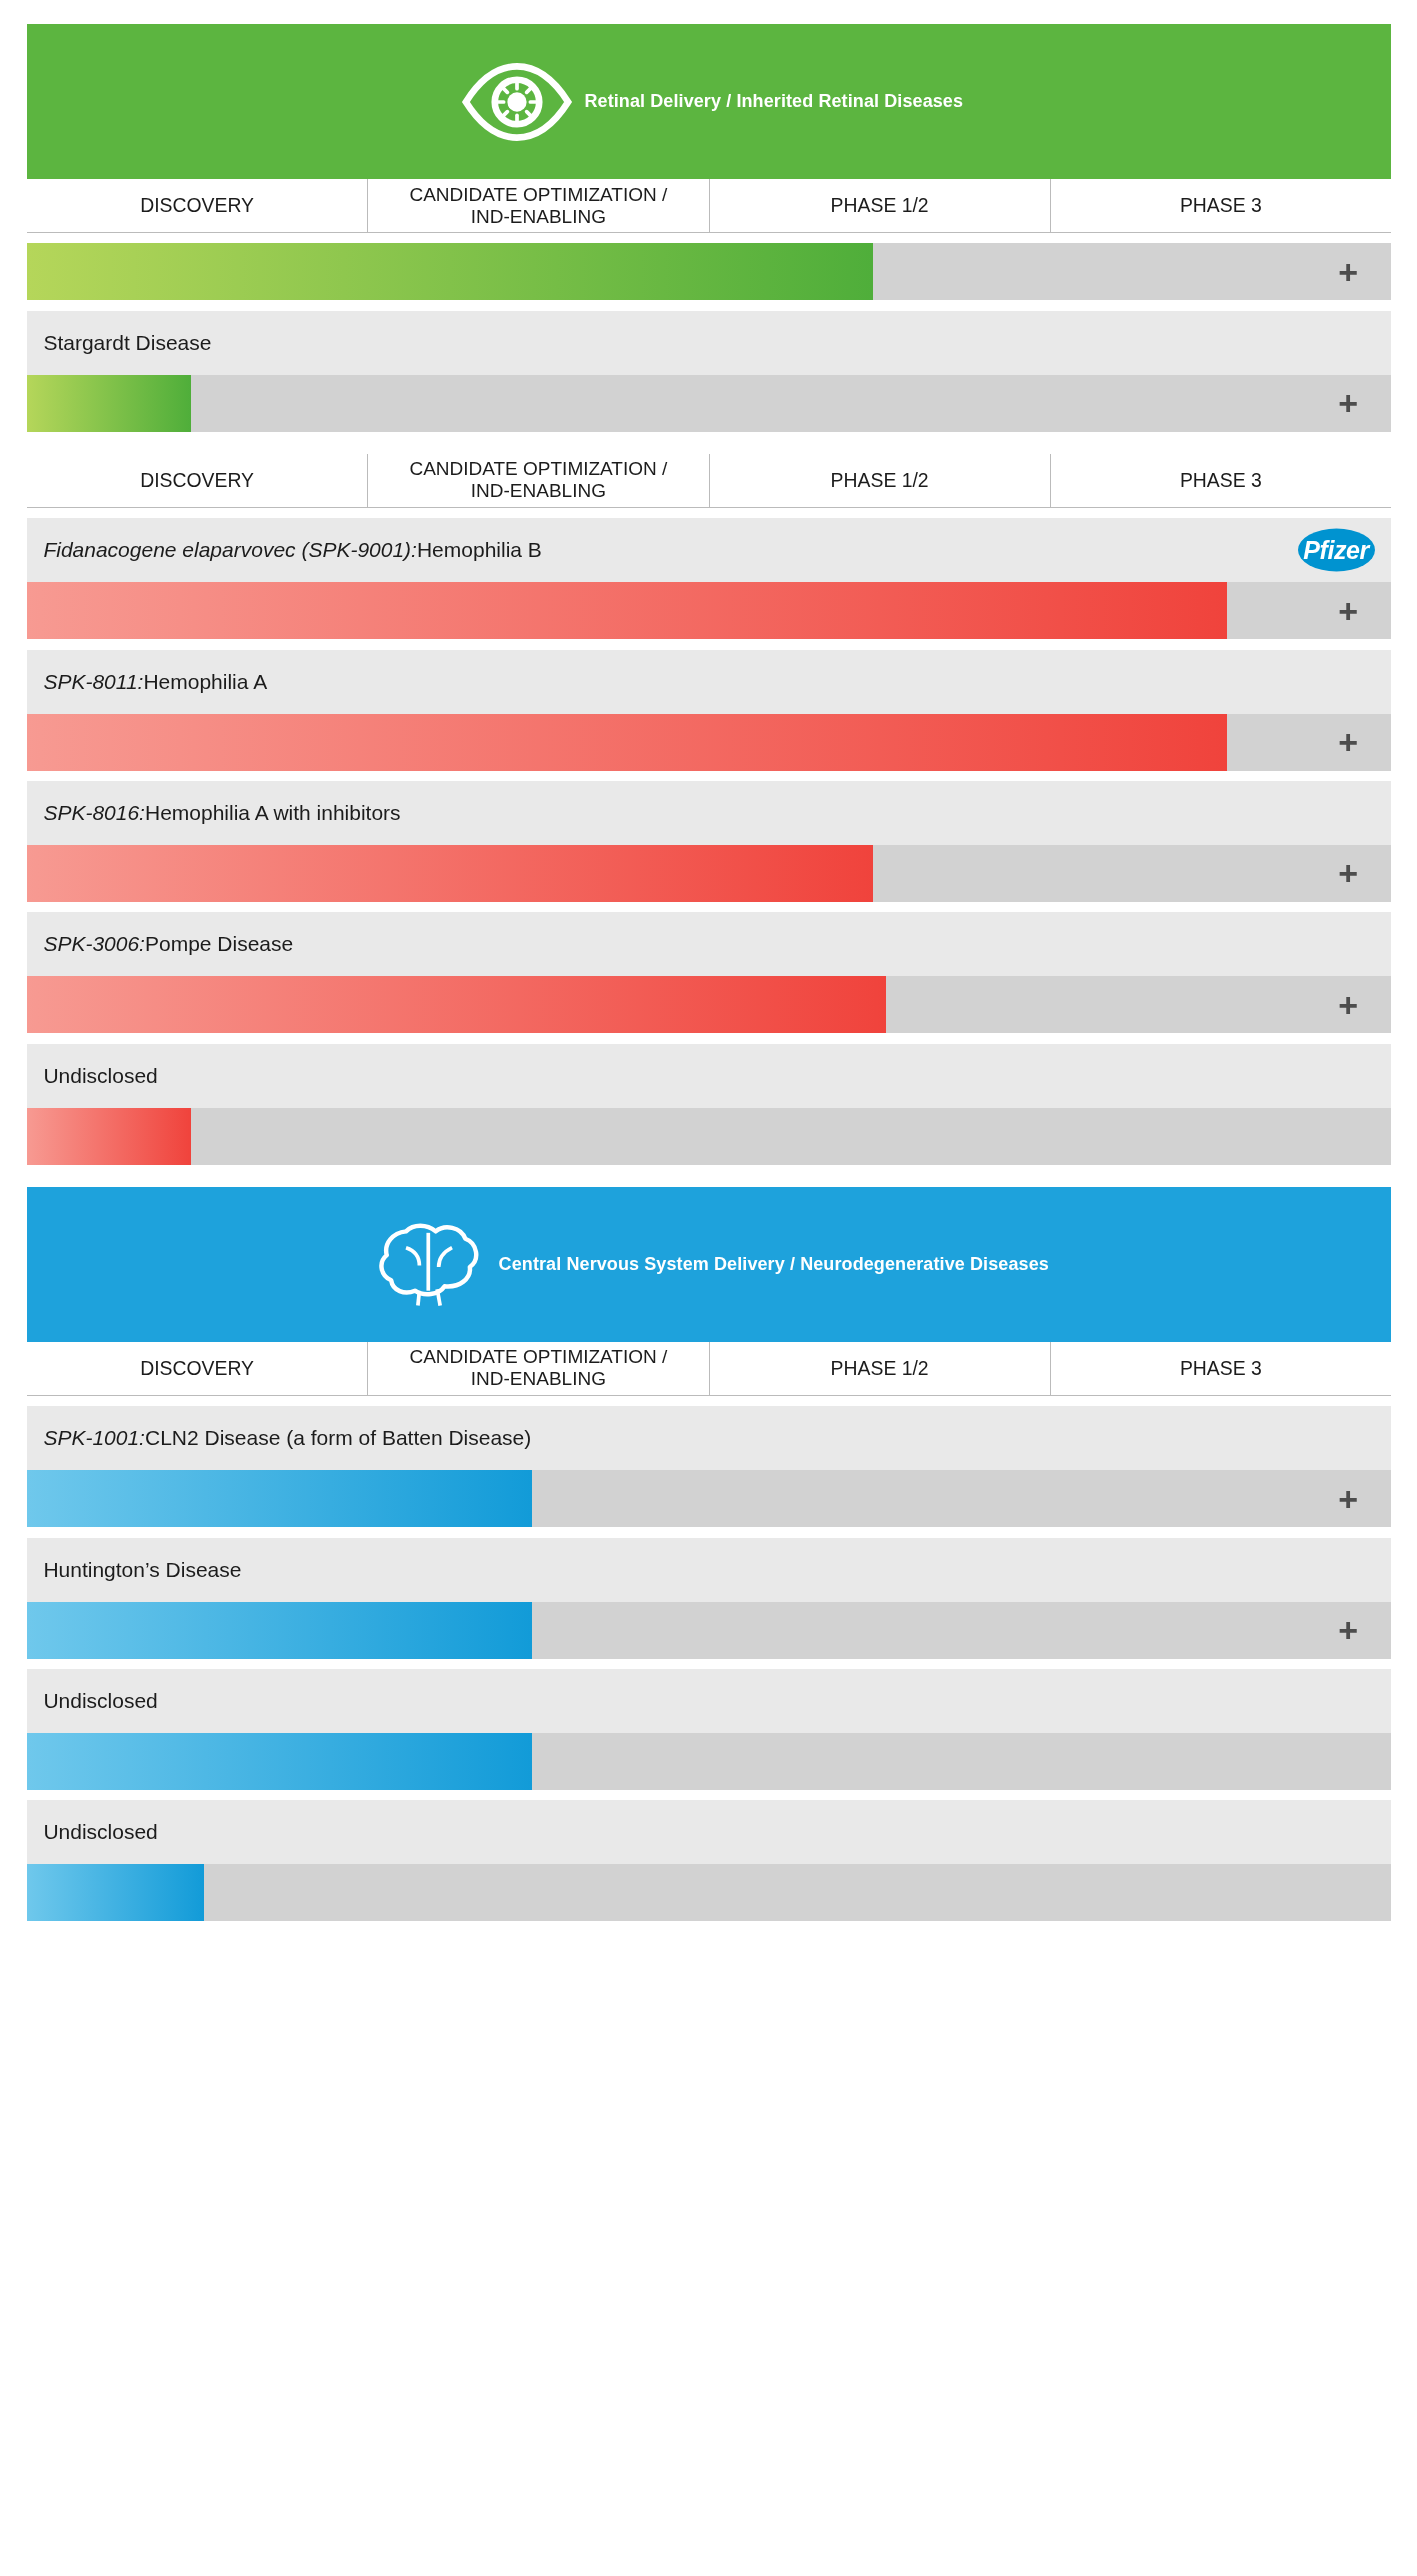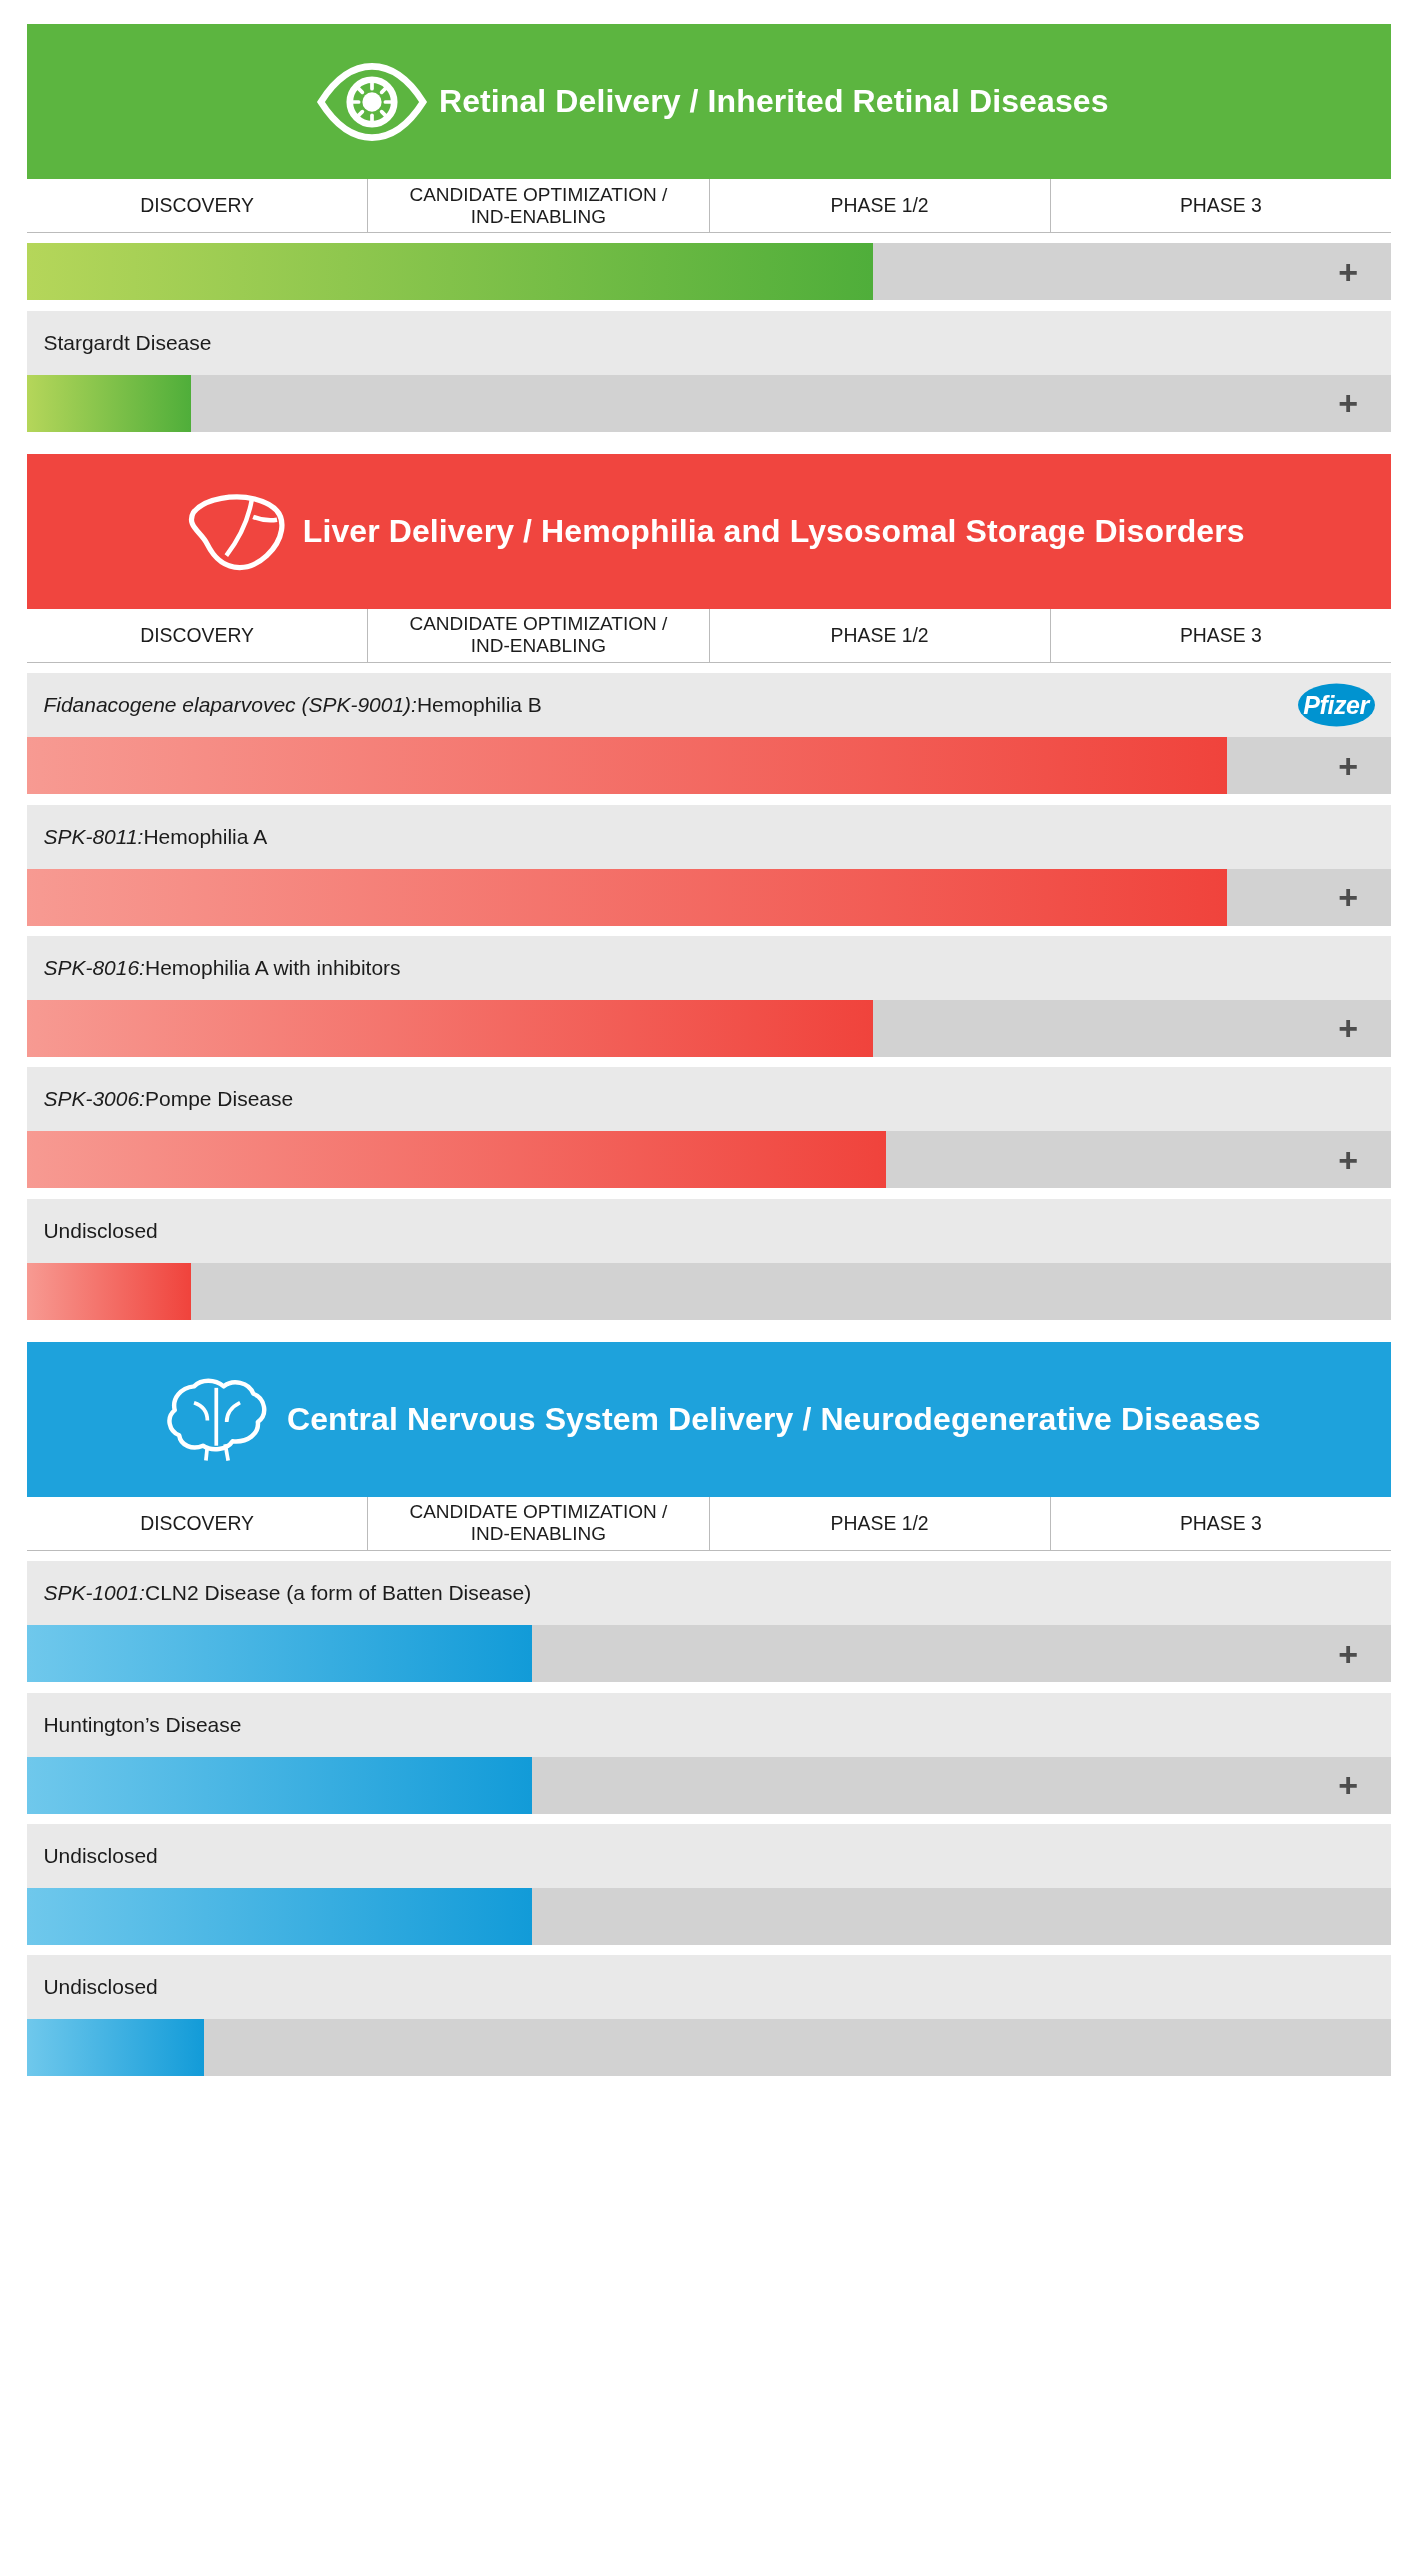--- a/index.html
+++ b/index.html
@@ -28,21 +28,21 @@
   }
   .section-banner .icon-wrap {
     width: 125px;
     height: 112px;
     display: flex;
     align-items: center;
     justify-content: center;
     flex: 0 0 auto;
   }
   .section-banner .banner-title {
-    font-size: 32px;
+    font-size: 18px;
     font-weight: bold;
     letter-spacing: 0.1px;
     padding-left: 4.5px;
   }
 
   
   .phase-row {
     display: flex;
     height: 54px;
     background: #ffffff;
@@ -166,31 +166,20 @@
           <span>Stargardt Disease</span>
 
       </div>
       <div class="bar-track">
         <div class="bar-fill" style="width:12%;background:linear-gradient(to right, #b5d65a, #4fae3a);"></div>
         <span class="plus">+</span>
       </div>
     </div>
     </div>
     <div class="section">
-      <div class="section-banner" style="background:#f0453f">
-      <span class="icon-wrap">
-          <svg width="112" height="88" viewBox="0 0 150 118">
-      <path d="M18 34 C34 14 74 10 100 16 C124 22 140 34 136 58 C132 82 106 108 80 108
-               C56 108 44 92 36 76 C28 60 8 52 18 34 Z" fill="none" stroke="#ffffff" stroke-width="7" stroke-linejoin="round"></path>
-      <path d="M96 18 C92 40 82 66 62 92" fill="none" stroke="#ffffff" stroke-width="6"></path>
-      <path d="M98 40 C108 44 118 46 130 44" fill="none" stroke="#ffffff" stroke-width="6"></path>
-    </svg>
-        </span>
-      <span class="banner-title">Liver Delivery / Hemophilia and Lysosomal Storage Disorders</span>
-    </div>
       <div class="phase-row">
         <div class="phase-cell">DISCOVERY</div>
         <div class="phase-cell small">CANDIDATE OPTIMIZATION /<br>IND-ENABLING</div>
         <div class="phase-cell">PHASE 1/2</div>
         <div class="phase-cell">PHASE 3</div>
       </div>
       <div class="program">
       <div class="program-label">
         <span class="em">Fidanacogene elaparvovec (SPK-9001):</span>
           <span> Hemophilia B</span>

